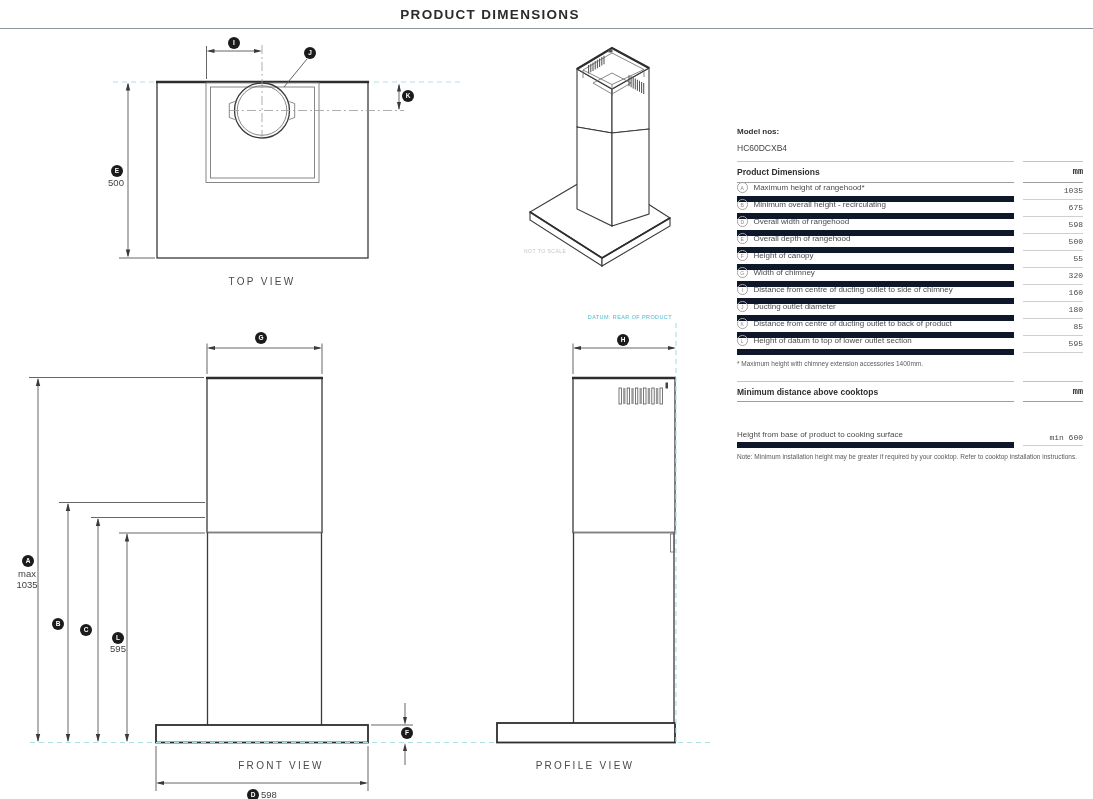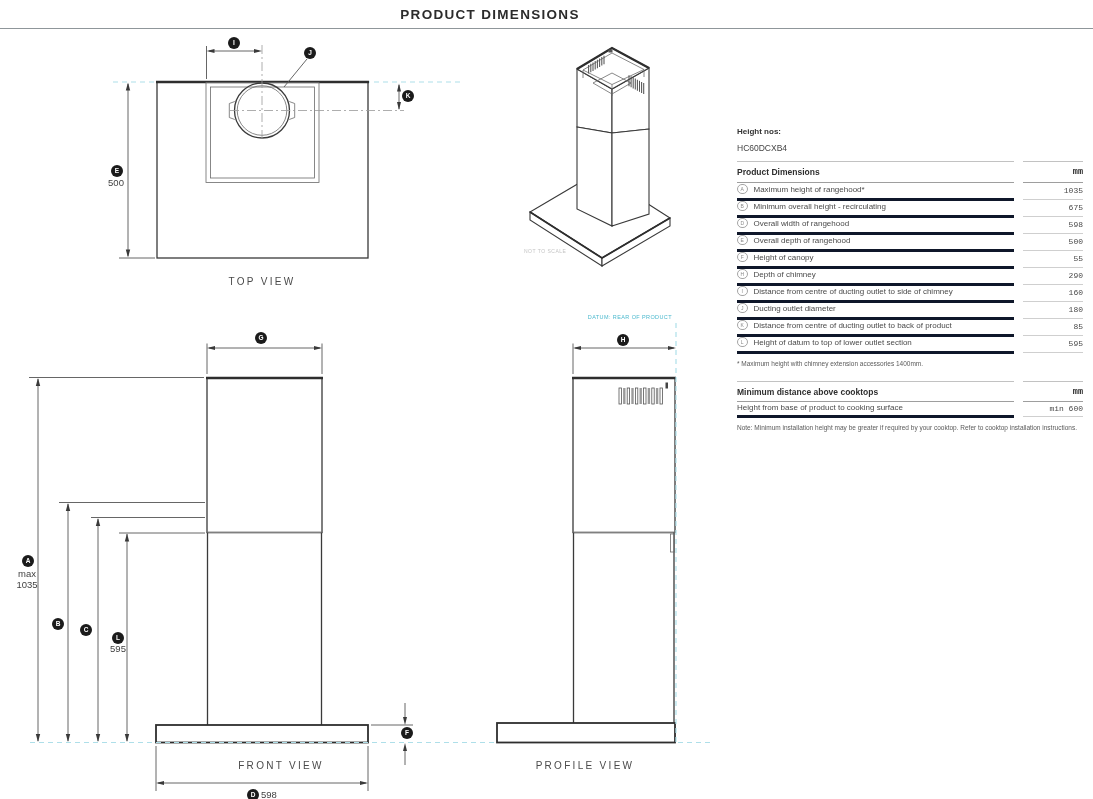--- a/index.html
+++ b/index.html
@@ -32,35 +32,35 @@
   .dimtxt{font-size:9.5px;color:#3f3f3f;text-align:center;line-height:11px;}
   .caption{font-size:10px;letter-spacing:2.3px;color:#4a4a4a;text-align:center;}
   .datum-label{font-size:5.5px;letter-spacing:0.4px;color:#4cb9ce;text-align:right;}
   .scale-note{font-size:5px;letter-spacing:0.5px;color:#c4c4c4;}
   
   .spec{left:737px;top:127px;width:346px;color:#4a4a4a;}
   .model-label{font-size:8px;font-weight:bold;color:#333;line-height:10px;}
   .model-value{font-size:8.5px;color:#444;line-height:10px;margin-top:6px;}
   .tbl{margin-top:9px;}
   .trow{display:flex;align-items:center;height:17px;}
-  .trow .lab{flex:1;height:100%;display:flex;align-items:center;border-bottom:3px solid #0f172a;}
+  .trow .lab{flex:1;height:100%;display:flex;align-items:center;border-bottom:6px solid #0f172a;}
   .trow .gap{width:9px;height:100%;}
   .trow .val{width:60px;height:100%;display:flex;align-items:center;justify-content:flex-end;border-bottom:1px solid #cfcfcf;font-family:Liberation Mono, monospace;}
   .trow.head{height:20px;font-weight:bold;}
   .trow.head .lab,.trow.head .val{border-top:1px solid #c2c2c2;border-bottom:1px solid #9e9e9e;font-size:8.5px;color:#2f2f2f;}
   .trow .lab{font-size:8px;}
   .trow .val{font-size:8px;}
   .circ{
     display:inline-flex;align-items:center;justify-content:center;
     width:8.5px;height:8.5px;border:0.9px solid #a5a5a5;border-radius:50%;
     font-size:5px;color:#8a8a8a;margin-right:6px;flex:none;
   }
   .footnote,.tbl-note{font-size:6.5px;color:#5a5a5a;line-height:9px;margin-top:7px;}
   .cooktop{margin-top:14px;}
-  .trow.data15{height:15px;}
+  .trow.data15{height:15px;margin-top:29px;}
 </style>
 </head>
 <body>
 
 <div class="abs page-title">PRODUCT DIMENSIONS</div>
 <div class="abs title-rule"></div>
 
 <svg class="abs" style="left:0;top:0" width="1093" height="799" viewBox="0 0 1093 799">
 
   <line class="cyan" x1="113" y1="82" x2="462" y2="82"></line>
@@ -232,21 +232,21 @@
 <div class="abs dimtxt" style="left:261px;top:789px;width:36px;text-align:left">598</div>
 
 <div class="abs caption" style="left:182px;top:276px;width:160px">TOP VIEW</div>
 <div class="abs caption" style="left:201px;top:760px;width:160px">FRONT VIEW</div>
 <div class="abs caption" style="left:505px;top:760px;width:160px">PROFILE VIEW</div>
 
 <div class="abs datum-label" style="left:540px;top:314px;width:132px">DATUM: REAR OF PRODUCT</div>
 <div class="abs scale-note" style="left:524px;top:248px">NOT TO SCALE</div>
 
 <div class="abs spec">
-  <div class="model-label">Height nos:</div>
+  <div class="model-label">Model nos:</div>
   <div class="model-value">HC60DCXB4</div>
 
   <div class="tbl">
     <div class="trow head">
       <span class="lab">Product Dimensions</span>
       <span class="gap"></span>
       <span class="val">mm</span>
     </div>
 
     <div class="trow">
@@ -284,25 +284,25 @@
     <div class="trow">
       <span class="lab">
           <span class="circ">F</span>
           <span>Height of canopy</span>
         </span>
       <span class="gap"></span>
         <span class="val">55</span>
     </div>
     <div class="trow">
       <span class="lab">
-          <span class="circ">H</span>
-          <span>Depth of chimney</span>
-        </span>
-      <span class="gap"></span>
-        <span class="val">290</span>
+          <span class="circ">G</span>
+          <span>Width of chimney</span>
+        </span>
+      <span class="gap"></span>
+        <span class="val">320</span>
     </div>
     <div class="trow">
       <span class="lab">
           <span class="circ">I</span>
           <span>Distance from centre of ducting outlet to side of chimney</span>
         </span>
       <span class="gap"></span>
         <span class="val">160</span>
     </div>
     <div class="trow">

